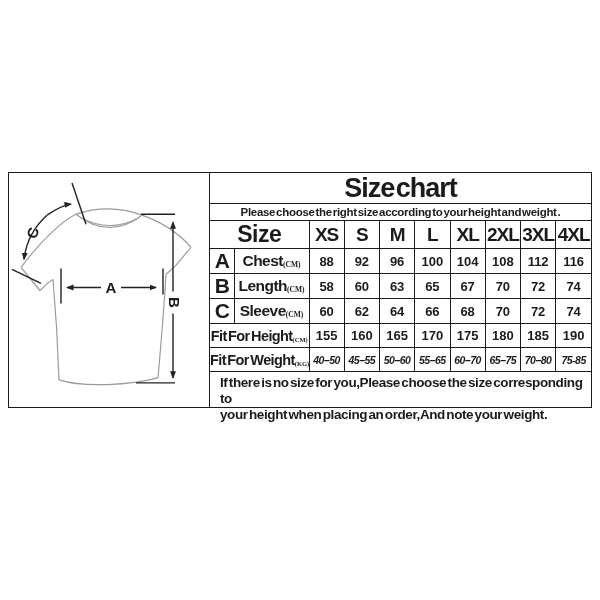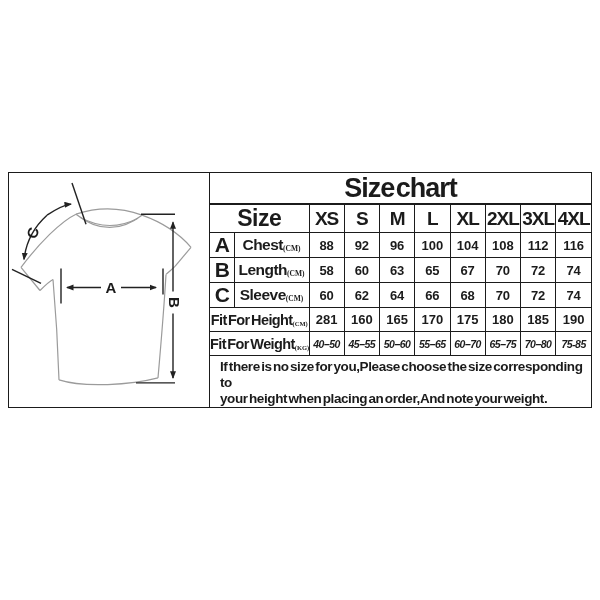--- a/index.html
+++ b/index.html
@@ -99,20 +99,21 @@
         <g fill="#1b1b1b" font-family="Liberation Sans, sans-serif" font-weight="700" font-size="15" text-anchor="middle">
           <text x="102" y="119">A</text>
           <text x="164" y="129" transform="rotate(90 164 129)" dominant-baseline="middle">B</text>
           <text x="25" y="60" transform="rotate(-75 25 60)" dominant-baseline="middle">C</text>
         </g>
       </svg>
     </div>
 
     <div class="chart-pane">
       <div class="title">Size chart</div>
+      <div class="subtitle">Please choose the right size according to your height and weight .</div>
 
       <table class="size-table">
         <colgroup>
           <col class="c-letter">
             <col class="c-label">
           <col>
             <col>
             <col>
             <col>
             <col>
@@ -167,21 +168,21 @@
             <td class="val">64</td>
             <td class="val">66</td>
             <td class="val">68</td>
             <td class="val">70</td>
             <td class="val">72</td>
             <td class="val">74</td>
           </tr>
 
           <tr class="fit-row">
             <td colspan="2" class="fitlab"><span>Fit For Height</span><span class="unit">(CM)</span></td>
-            <td class="val">281</td>
+            <td class="val">155</td>
             <td class="val">160</td>
             <td class="val">165</td>
             <td class="val">170</td>
             <td class="val">175</td>
             <td class="val">180</td>
             <td class="val">185</td>
             <td class="val">190</td>
           </tr>
 
           <tr class="fit-row">

